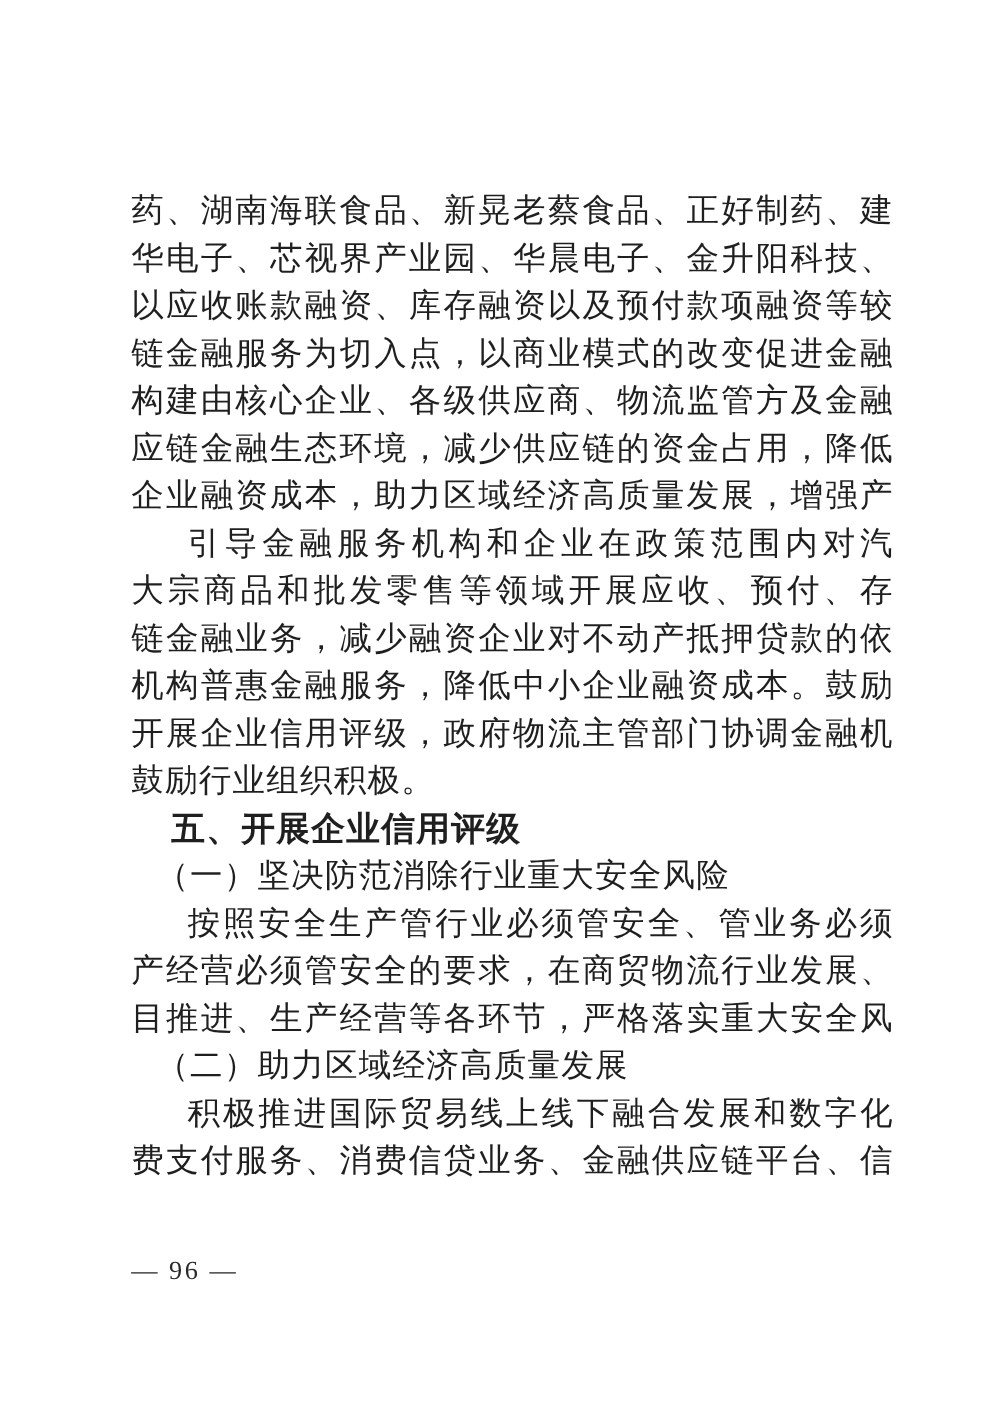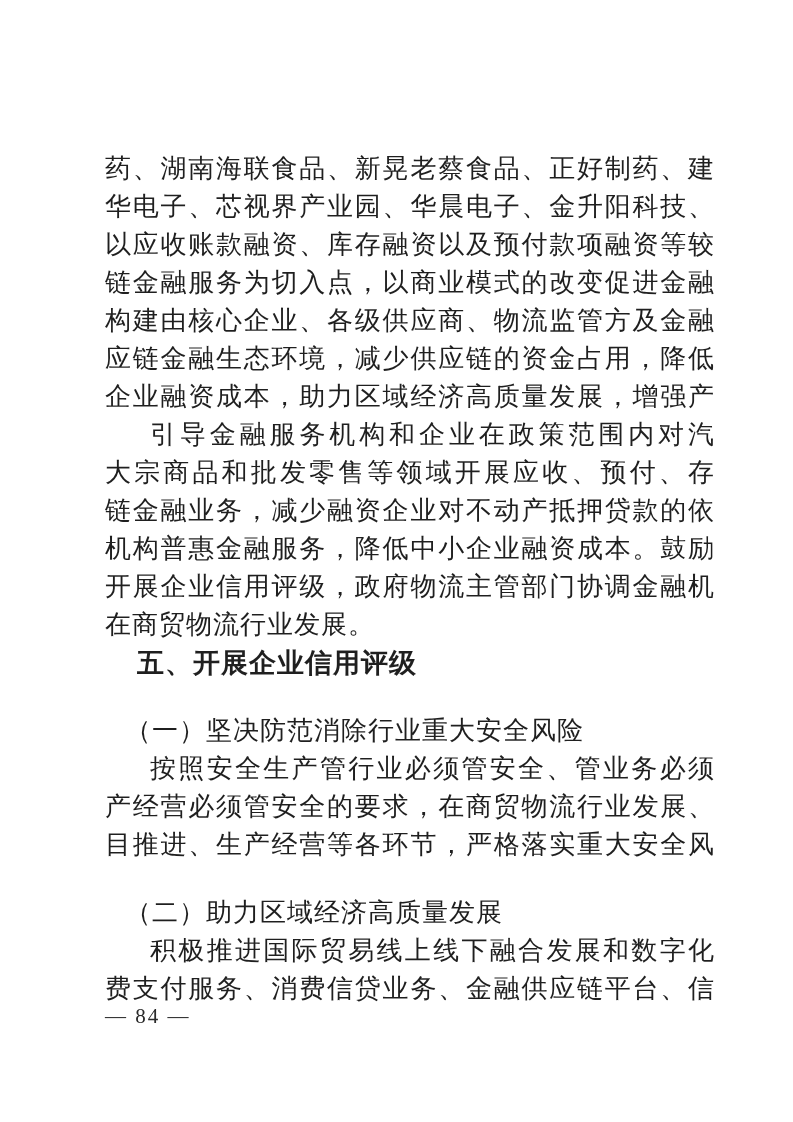--- a/index.html
+++ b/index.html
@@ -46,21 +46,20 @@
   .p-ind { text-indent: 45px; }
   .heading {
     font-family: "Liberation Sans", "DejaVu Sans", sans-serif;
     font-weight: bold;
     text-indent: 32px;
     font-size: 27px;
   }
   .sub {
     text-indent: 20px;
     font-size: 26px;
-    margin-top: 30px;
   }
   .footer {
     position: absolute;
     left: 105px;
     top: 1003px;
     font-size: 21px;
     line-height: 26px;
     color: #2a2a2a;
     letter-spacing: 2px;
   }
@@ -78,34 +77,34 @@
     <div class="line just">链金融服务为切入点，以商业模式的改变促进金融科技的应用，</div>
     <div class="line just">构建由核心企业、各级供应商、物流监管方及金融机构组成的供</div>
     <div class="line just">应链金融生态环境，减少供应链的资金占用，降低供应链上中小</div>
     <div class="line just">企业融资成本，助力区域经济高质量发展，增强产业综合竞争力。</div>
 
     <div class="line just p-ind">引导金融服务机构和企业在政策范围内对汽车、三农、医药、</div>
     <div class="line just">大宗商品和批发零售等领域开展应收、预付、存货、信用类供应</div>
     <div class="line just">链金融业务，减少融资企业对不动产抵押贷款的依赖；增强银行</div>
     <div class="line just">机构普惠金融服务，降低中小企业融资成本。鼓励行业组织积极</div>
     <div class="line just">开展企业信用评级，政府物流主管部门协调金融机构提高对物流</div>
-    <div class="line end">在商贸物流行业发展。</div>
+    <div class="line end">鼓励行业组织积极。</div>
 
     <div class="line end heading">五、开展企业信用评级</div>
 
     <div class="line end sub">（一）坚决防范消除行业重大安全风险</div>
 
     <div class="line just p-ind">按照安全生产管行业必须管安全、管业务必须管安全、管生</div>
     <div class="line just">产经营必须管安全的要求，在商贸物流行业发展、企业发展、项</div>
     <div class="line just">目推进、生产经营等各环节，严格落实重大安全风险“一票否决”</div>
 
     <div class="line end sub">（二）助力区域经济高质量发展</div>
 
     <div class="line just p-ind">积极推进国际贸易线上线下融合发展和数字化转型，支持消</div>
     <div class="line just">费支付服务、消费信贷业务、金融供应链平台、信贷担保及风险</div>
 
   </div>
 
   <div class="footer">
-    <span>— 84 —</span>
+    <span>— 96 —</span>
   </div>
 
 </div>
 
 </body></html>

